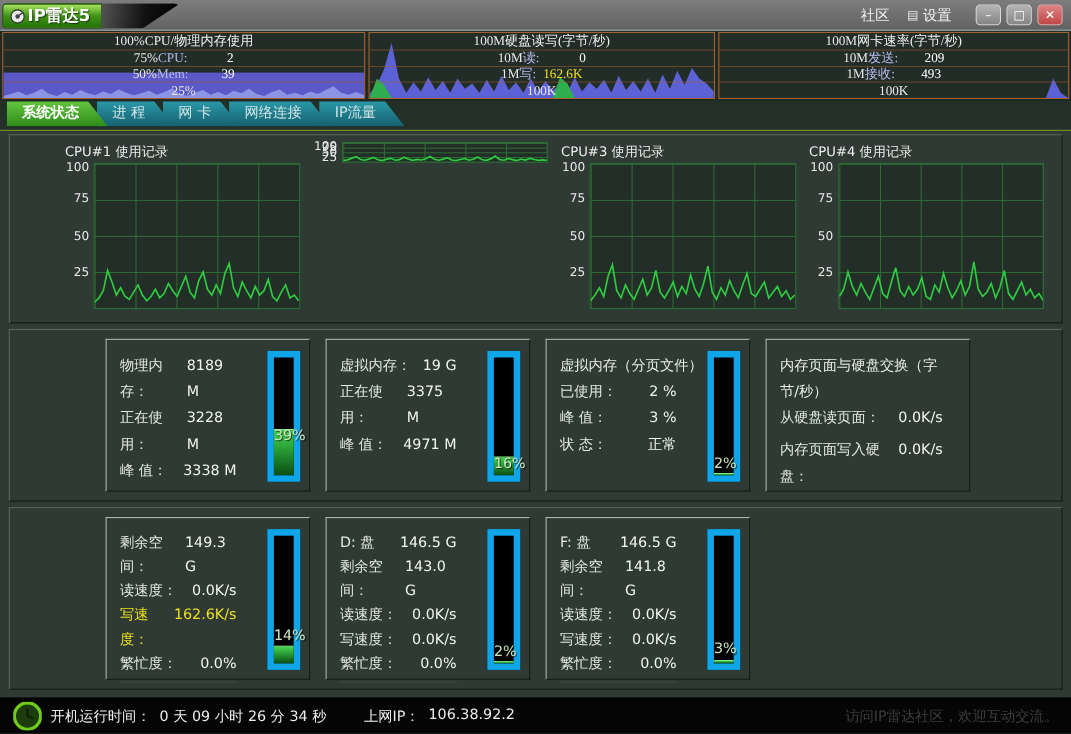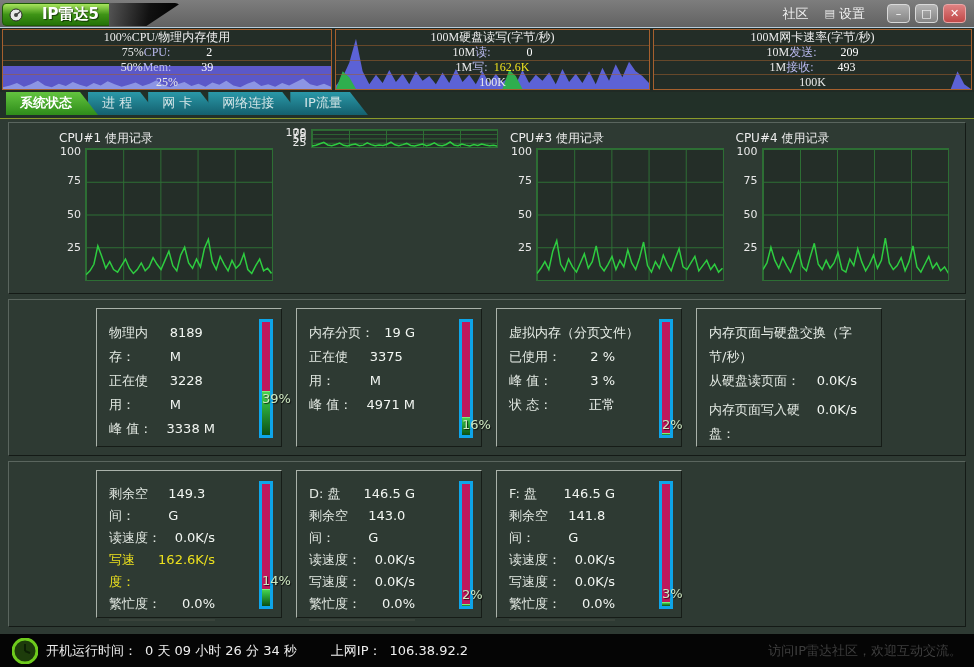--- a/index.html
+++ b/index.html
@@ -4,21 +4,21 @@
 <style>
   * { box-sizing: border-box; margin: 0; padding: 0; }
   html,body { width: 974px; height: 667px; overflow: hidden;
     font-family: "DejaVu Sans", "Liberation Sans", sans-serif; background:#2e3a33; }
   .window { width:974px; height:667px; display:flex; flex-direction:column; background:#2e3a33; }
 
   
   .titlebar { height:28px; background:linear-gradient(#7d7d7d,#626262); display:flex;
     align-items:center; border-bottom:1px solid #b9cede; flex:0 0 28px; }
   .logo { display:flex; align-items:center; margin:2px 0 0 2px; height:24px; }
-  .logo-green { display:flex; align-items:center; gap:19px; height:23px; padding:0 10px 0 6px;
+  .logo-green { display:flex; align-items:center; gap:2px; height:23px; padding:0 10px 0 6px;
     background:linear-gradient(#a8e55e,#3f9416 50%,#247208); border:1px solid #1d5a06;
     border-radius:4px 0 0 4px; color:#fff; font-weight:bold; font-size:15px;
     text-shadow:1px 1px 1px rgba(0,0,0,.6); }
   .logo-swoosh { width:72px; height:23px; margin-left:-1px;
     background:linear-gradient(100deg,#555 0%,#111 55%,#000 100%);
     clip-path:polygon(0 0,100% 0,52% 100%,0 100%); border-radius:0 6px 0 0; }
   .tb-right { margin-left:auto; display:flex; align-items:center; gap:16px; padding-right:8px; }
   .tb-link { color:#f2f2f2; font-size:13px; cursor:default; display:flex; align-items:center; gap:4px;}
   .tb-icon { font-size:11px; color:#e8e8e8; }
   .tb-btns { display:flex; gap:5px; margin-left:6px; }
@@ -77,22 +77,22 @@
   .prow-full { margin-right:0; }
   .ptitle { font-size:13px; color:#e8eee8; line-height:24px; }
   .disk .prow { line-height:22px; }
   .minibar { height:7px; width:68px; margin:1px 42px 4px auto;
     background:repeating-linear-gradient(90deg,#6f786f 0 19px,#2a342d 19px 22px); }
   .swap .minibar { margin-right:0; }
   .busy-bar { height:13px; margin:4px 42px 2px 0;
     background:repeating-linear-gradient(90deg,#99a299 0 5px,#28322b 5px 9px);
     border:1px solid #39433b; }
 
-  .gauge { position:absolute; top:10px; bottom:8px; right:8px; width:14px;
-    border:3px solid #0ea5e9; background:#be185d; }
+  .gauge { position:absolute; top:10px; bottom:8px; right:8px; width:30px;
+    border:6px solid #0ea5e9; background:#000000; }
   .gauge-fill { position:absolute; left:0; right:0; bottom:0;
     background:linear-gradient(to top,#0b4f14,#2fae3c 70%,#49d152);
     border-top:1px solid #7cf07c; }
   .gauge-label { position:absolute; width:100%; text-align:center; font-size:13px;
     color:#cfe8c0; text-shadow:1px 1px 1px rgba(0,0,0,.7); }
 
   
   .statusbar { flex:0 0 33px; background:#050505; display:flex; align-items:center;
     padding:0 12px; gap:8px; }
   .clock-icon { width:26px; height:26px; flex:0 0 26px; }
@@ -291,21 +291,21 @@
             <span>峰  值：</span>
             <span class="pval">3338 M</span>
           </div>
         <div class="gauge">
           <div class="gauge-fill" style="height: 39%;"></div>
             <div class="gauge-label" style="bottom: 26%;">39%</div>
         </div>
       </div>
       <div class="pbox">
         <div class="prow">
-            <span>内存分页：</span>
+            <span>虚拟内存：</span>
             <span class="pval">19 G</span>
           </div>
         <div class="prow">
             <span>正在使用：</span>
             <span class="pval">3375 M</span>
           </div>
         <div class="prow">
             <span>峰  值：</span>
             <span class="pval">4971 M</span>
           </div>

